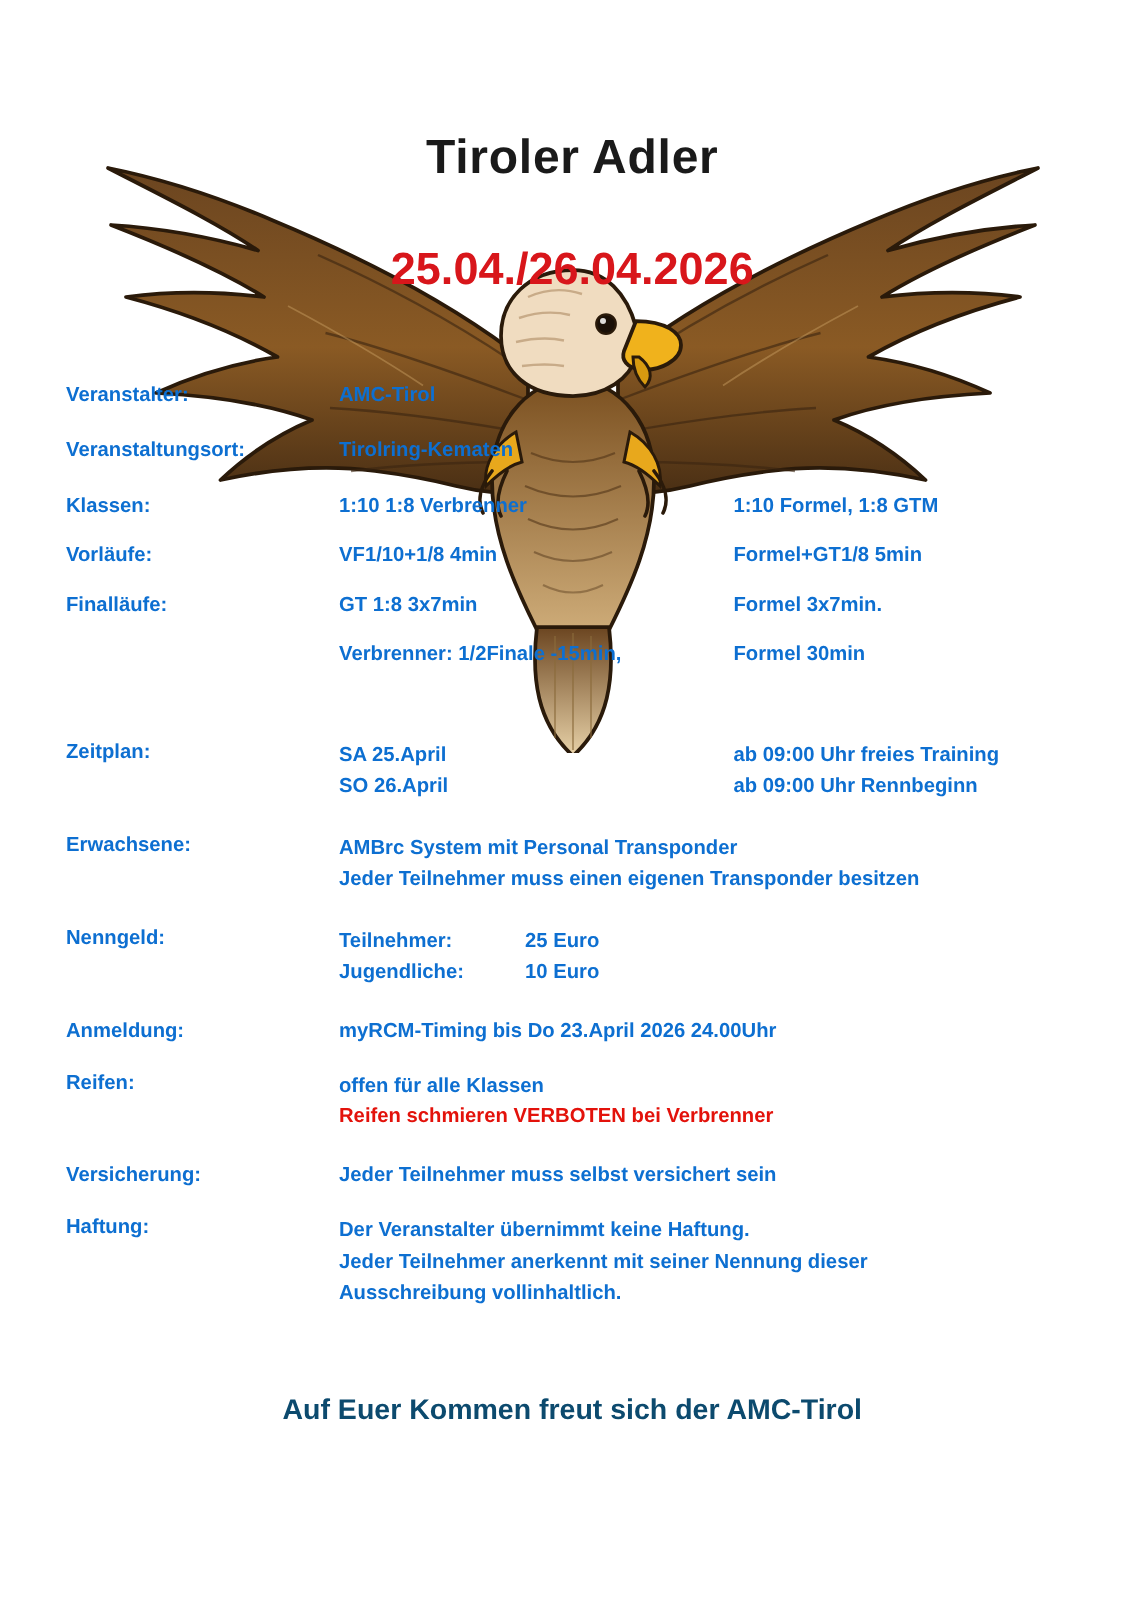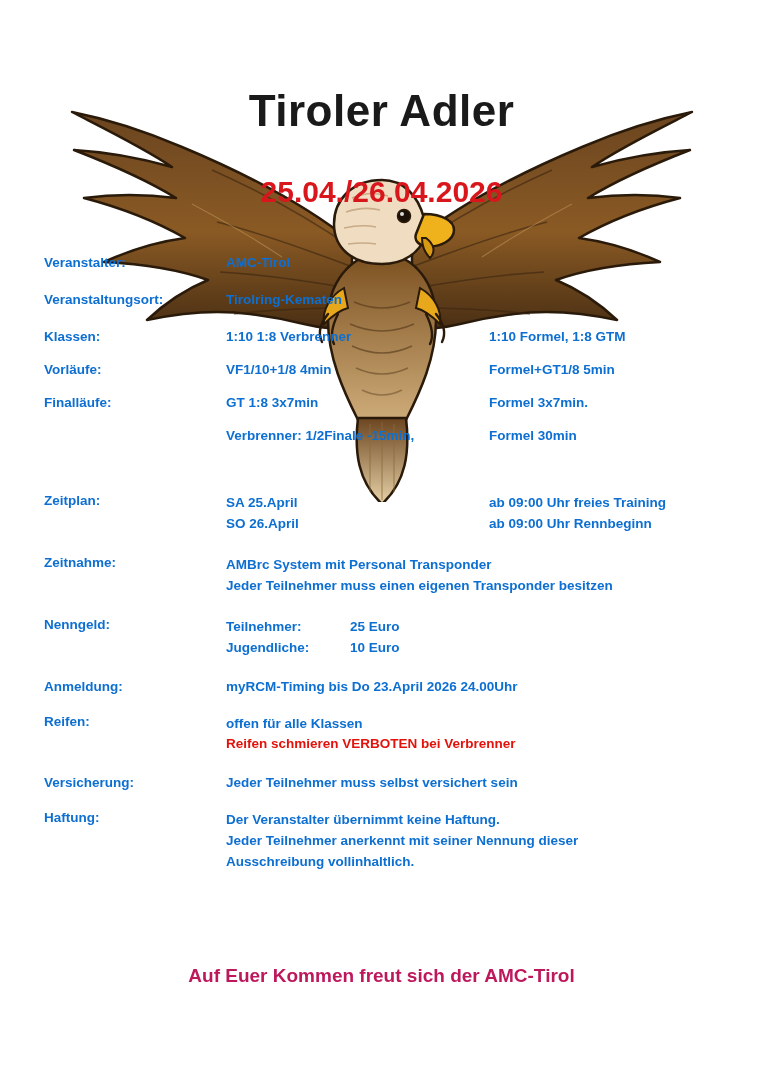--- a/index.html
+++ b/index.html
@@ -31,21 +31,21 @@
   
   #title-block {
     position: absolute;
     top: 88px;
     left: 0;
     width: 100%;
     text-align: center;
     z-index: 3;
   }
   #doc-title {
-    font-size: 44px;
+    font-size: 32px;
     font-weight: bold;
     color: #1a1a1a;
     letter-spacing: 0.5px;
     line-height: 1.05;
     margin: 0;
   }
   #doc-date {
     margin-top: 42px;
     font-size: 30px;
     font-weight: bold;
@@ -91,27 +91,27 @@
 
   .gap-lg { margin-bottom: 26px; }
   .gap-md { margin-bottom: 20px; }
 
   
   #block-top .row { margin-bottom: 22px; }
   #block-top .row.tight { margin-bottom: 18px; }
 
   #footer-line {
     position: absolute;
-    top: 965px;
+    top: 930px;
     left: 0;
     width: 100%;
     text-align: center;
     font-size: 19px;
     font-weight: bold;
-    color: #be185d;
+    color: #0c4a6e;
     z-index: 3;
   }
 </style>
 </head>
 <body>
 
 <svg id="eagle-art" viewBox="0 0 660 450" xmlns="http://www.w3.org/2000/svg">
   <defs>
     <linearGradient id="wingGrad" x1="0" y1="0" x2="0" y2="1">
       <stop offset="0%" stop-color="#6b4520"></stop>
@@ -253,21 +253,21 @@
       <div>SA  25.April</div>
       <div>SO  26.April</div>
     </div>
     <div class="right lines">
       <div>ab 09:00 Uhr freies Training</div>
       <div>ab 09:00 Uhr Rennbeginn</div>
     </div>
   </div>
 
   <div class="row gap-md">
-    <div class="label">Zeitnahme:</div>
+    <div class="label">Erwachsene:</div>
     <div class="mid lines">
       <div>AMBrc System mit Personal Transponder</div>
       <div>Jeder Teilnehmer muss einen eigenen Transponder besitzen</div>
     </div>
   </div>
 
   <div class="row gap-md">
     <div class="label">Nenngeld:</div>
     <div class="mid lines">
       <div>

